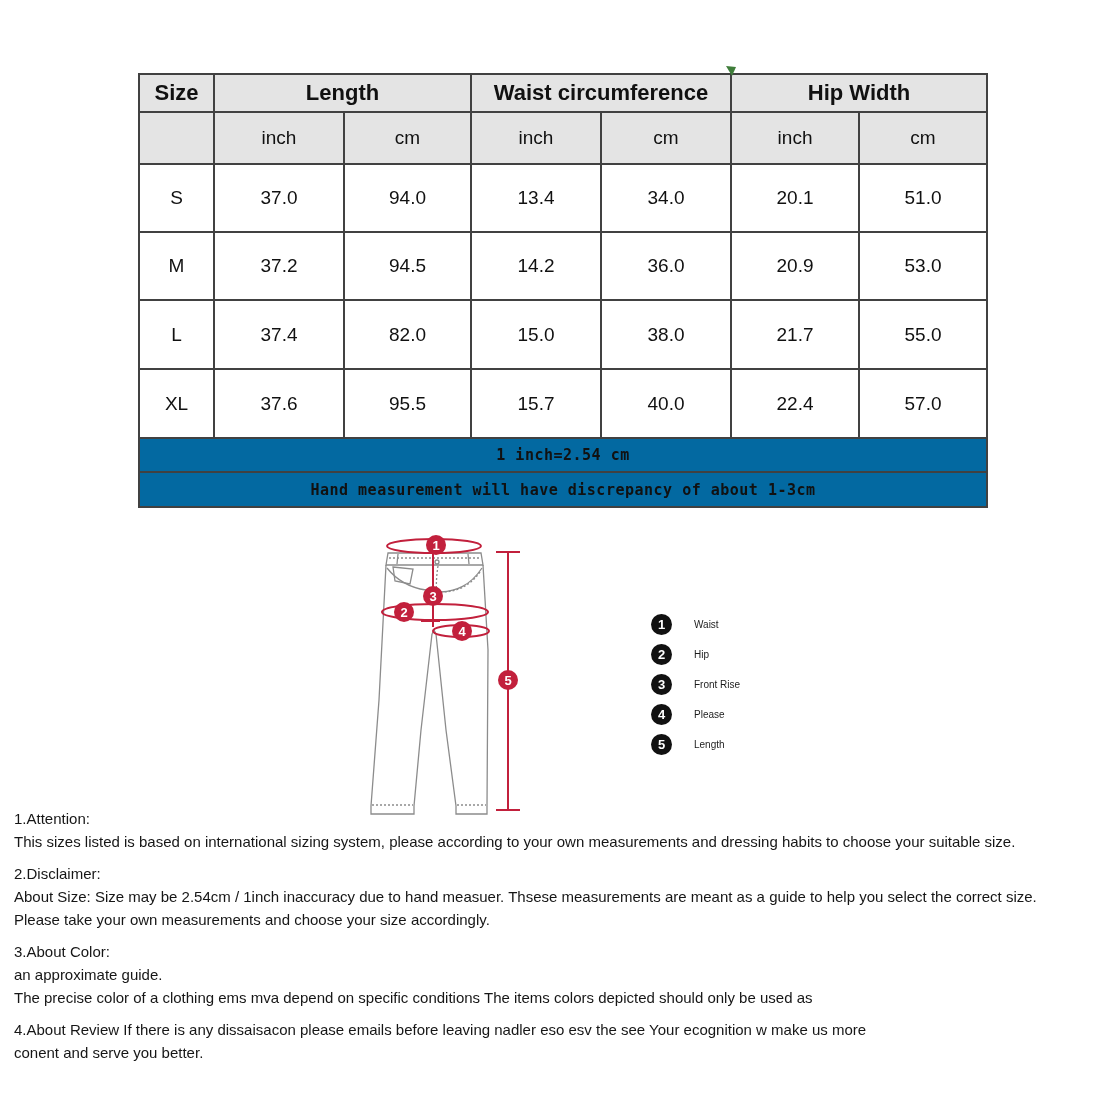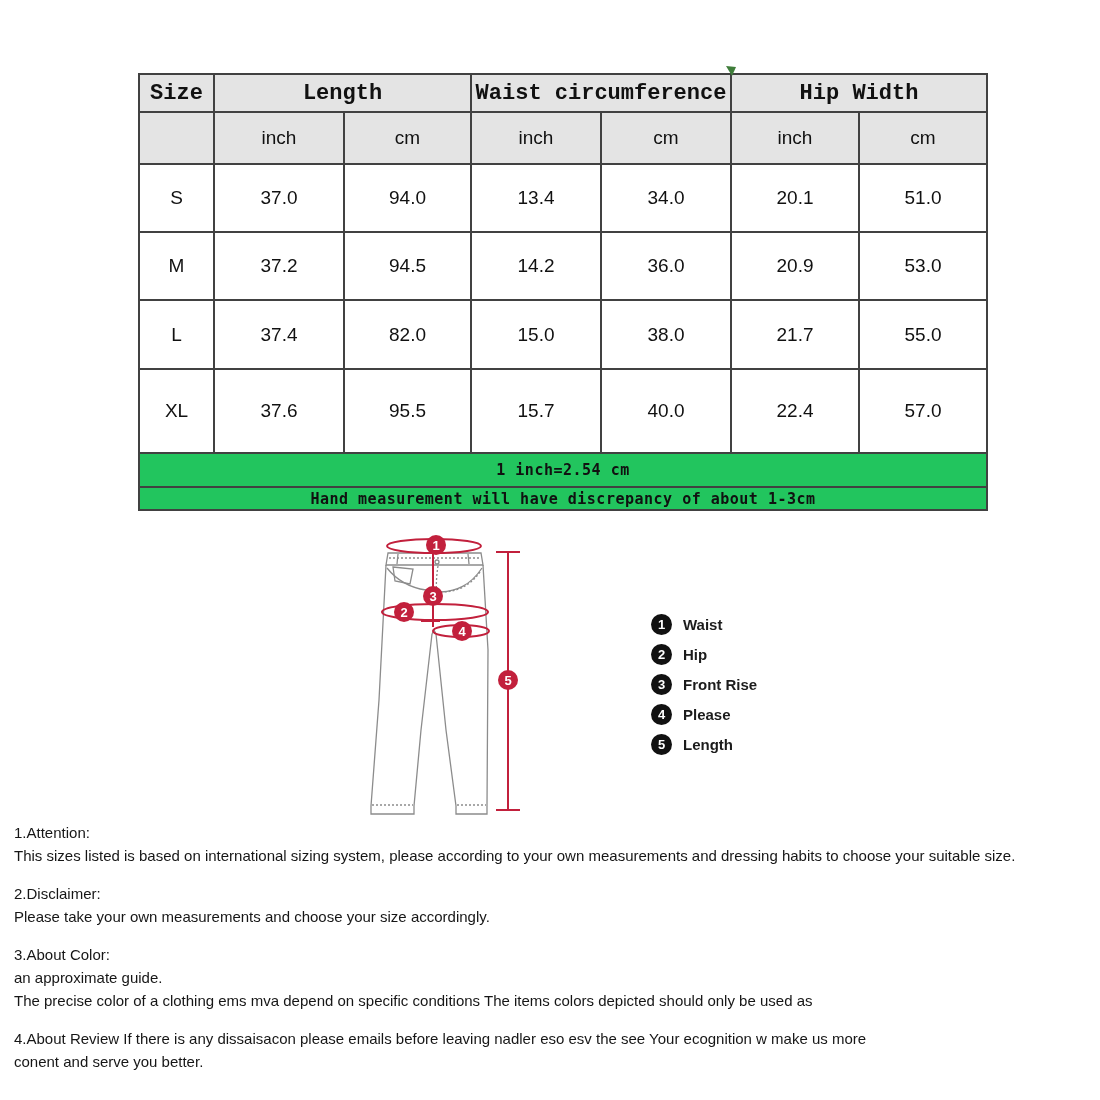--- a/index.html
+++ b/index.html
@@ -9,45 +9,45 @@
   
   #size-table{
     position:absolute;left:138px;top:73px;width:848px;height:415px;
     border-collapse:collapse;table-layout:fixed;
     font-family:"Liberation Sans", sans-serif;color:#111111;
   }
   #size-table td,#size-table th{
     border:2px solid #414141;text-align:center;vertical-align:middle;
     padding:0;overflow:hidden;
   }
-  #size-table th.group{background:#e4e4e4;font-size:22px;font-weight:bold;font-family:Liberation Mono, monospace;}
+  #size-table th.group{background:#e4e4e4;font-size:22px;font-weight:bold;}
   #size-table td.unit{background:#e4e4e4;font-size:19px;font-weight:normal;}
   #size-table td.val{background:#ffffff;font-size:19px;font-weight:normal;}
   #size-table td.foot{
-    background:#22c55e;font-family:"DejaVu Sans Mono", monospace;
+    background:#0369a1;font-family:"DejaVu Sans Mono", monospace;
     font-size:15px;font-weight:bold;letter-spacing:0.5px;
   }
   .corner-flag{position:absolute;left:726px;top:66px;width:10px;height:10px;}
 
   
   #pants-svg{position:absolute;left:352px;top:524px;width:182px;height:302px;}
 
   
   #legend{position:absolute;left:651px;top:609px;}
   .legend-row{display:flex;align-items:center;height:30px;}
   .legend-badge{
     width:21px;height:21px;border-radius:50%;background:#111111;color:#ffffff;
     font-size:13px;font-weight:bold;display:flex;align-items:center;justify-content:center;
     flex:0 0 21px;
   }
-  .legend-label{margin-left:11px;font-size:15px;color:#1c1c1c;font-weight:bold;}
+  .legend-label{margin-left:22px;font-size:10px;color:#1c1c1c;}
 
   
   #notes{position:absolute;left:14px;top:806px;width:1086px;color:#161616;}
-  .note{margin:15px 0 9px 0;}
+  .note{margin:1px 0 9px 0;}
   .note-line{font-size:15px;line-height:23px;white-space:nowrap;}
 </style>
 </head>
 <body>
 
 <div id="page">
 
   <table id="size-table">
     <colgroup>
       <col style="width:75px">
@@ -94,33 +94,33 @@
     </tr>
     <tr style="height:69px">
       <td class="val">L</td>
       <td class="val">37.4</td>
       <td class="val">82.0</td>
       <td class="val">15.0</td>
       <td class="val">38.0</td>
       <td class="val">21.7</td>
       <td class="val">55.0</td>
     </tr>
-    <tr style="height:84px">
+    <tr style="height:69px">
       <td class="val">XL</td>
       <td class="val">37.6</td>
       <td class="val">95.5</td>
       <td class="val">15.7</td>
       <td class="val">40.0</td>
       <td class="val">22.4</td>
       <td class="val">57.0</td>
     </tr>
     <tr style="height:34px">
       <td class="foot" colspan="7">1 inch=2.54 cm</td>
     </tr>
-    <tr style="height:23px">
+    <tr style="height:35px">
       <td class="foot" colspan="7">Hand measurement will have discrepancy of about 1-3cm</td>
     </tr>
   </tbody>
     </table>
 
   <svg class="corner-flag" viewBox="0 0 10 10">
     <path d="M0 0 L10 1 L6 10 Z" fill="#3f7d3a"></path>
   </svg>
 
   <svg id="pants-svg" viewBox="352 524 182 302" fill="none">
@@ -210,20 +210,21 @@
     </div>
   </div>
 
   <div id="notes">
     <div class="note">
       <div class="note-line">1.Attention:</div>
       <div class="note-line">This sizes listed is based on international sizing system, please according to your own measurements and dressing habits to choose your suitable size.</div>
     </div>
     <div class="note">
       <div class="note-line">2.Disclaimer:</div>
+      <div class="note-line">About Size: Size may be 2.54cm / 1inch inaccuracy due to hand measuer. Thsese measurements are meant as a guide to help you select the correct size.</div>
       <div class="note-line">Please take your own measurements and choose your size accordingly.</div>
     </div>
     <div class="note">
       <div class="note-line">3.About Color:</div>
       <div class="note-line">an approximate guide.</div>
       <div class="note-line">The precise color of a clothing ems mva depend on specific conditions The items colors depicted should only be used as</div>
     </div>
     <div class="note">
       <div class="note-line">4.About Review If there is any dissaisacon please emails before leaving nadler eso esv the see Your ecognition w make us more</div>
       <div class="note-line">conent and serve you better.</div>

